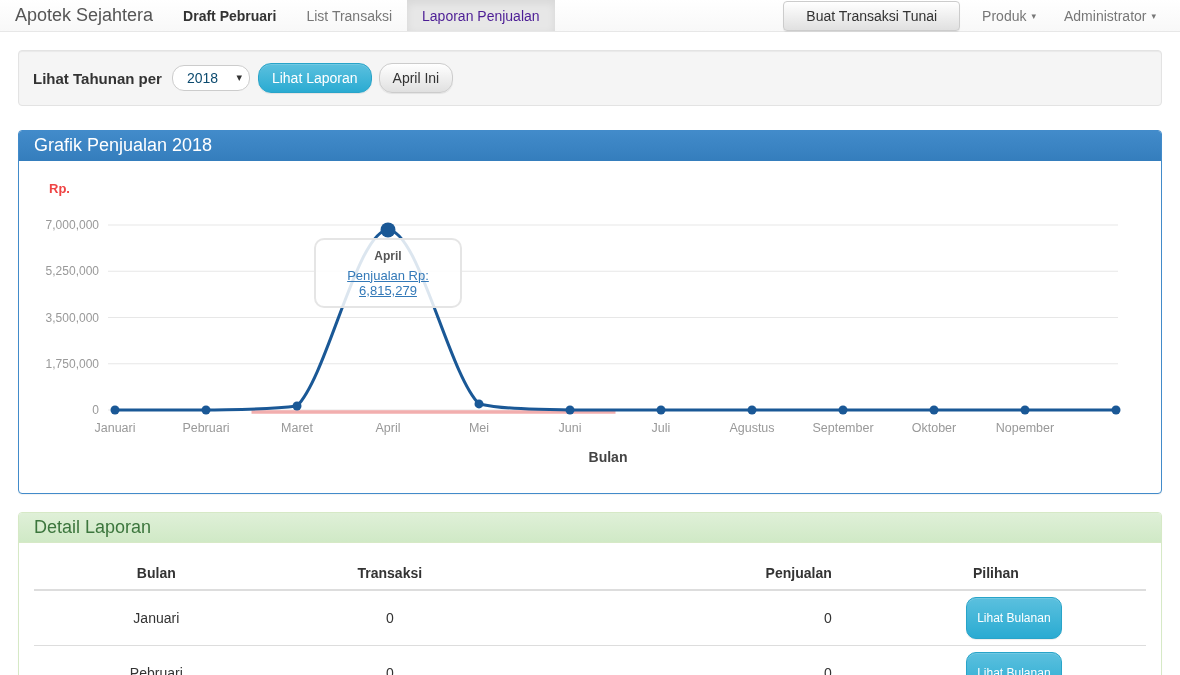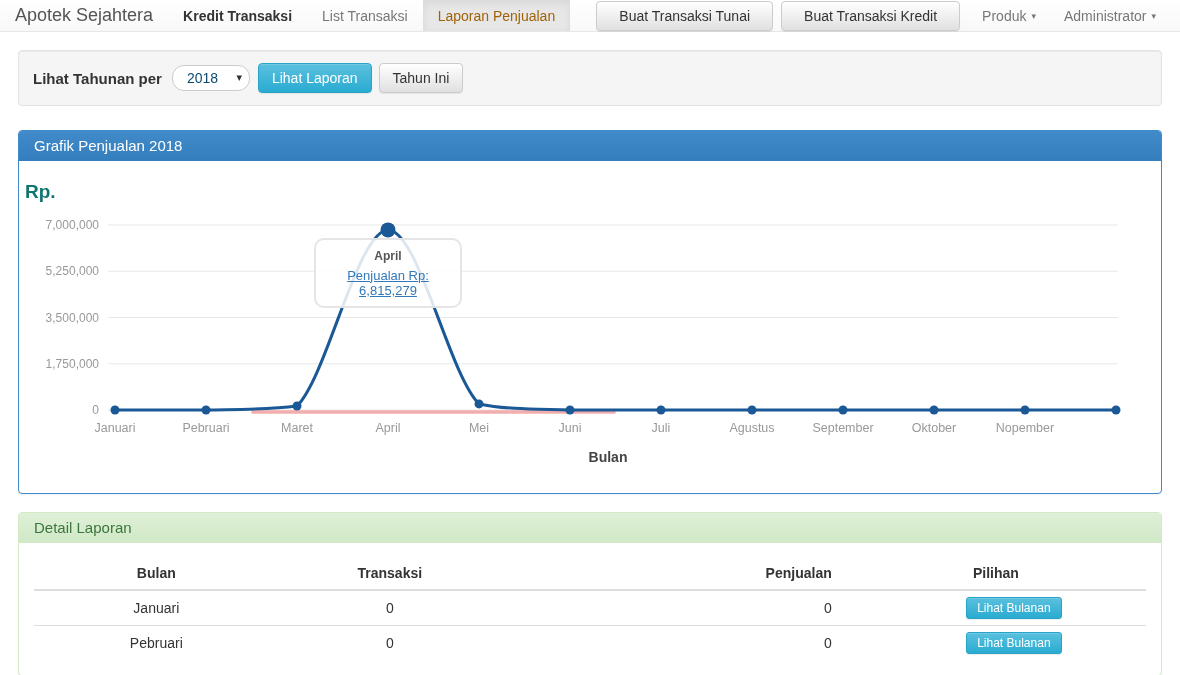--- a/index.html
+++ b/index.html
@@ -5,21 +5,21 @@
   * { margin:0; padding:0; box-sizing:border-box; }
   html,body { width:1180px; height:675px; overflow:hidden; background:#fff;
               font-family:"Liberation Sans","DejaVu Sans",sans-serif; }
 
   
   .navbar { height:32px; background:linear-gradient(#ffffff,#f8f8f8);
             border-bottom:1px solid #e7e7e7; display:flex; align-items:stretch; }
   .brand { padding:0 15px; display:flex; align-items:center; font-size:18px; color:#555; cursor:pointer; }
   .nav-item { padding:0 15px; display:flex; align-items:center; font-size:14px; color:#777; cursor:pointer; }
   .nav-item.emph { color:#333; font-weight:bold; }
-  .nav-item.active { background:#e7e7e7; color:#a16207; box-shadow:inset 0 3px 9px rgba(0,0,0,.07);text-align:right; }
+  .nav-item.active { background:#e7e7e7; color:#4c1d95; box-shadow:inset 0 3px 9px rgba(0,0,0,.07);text-align:right; }
   .nav-right { margin-left:auto; display:flex; align-items:center; padding-right:10px; }
   .btn { display:inline-block; border-radius:4px; font-size:14px; padding:5px 22px; cursor:pointer;
          line-height:18px; white-space:nowrap; }
   .btn-default { background:linear-gradient(#ffffff,#e0e0e0); border:1px solid #ccc; color:#333;
                  box-shadow:inset 0 1px 0 rgba(255,255,255,.15), 0 1px 1px rgba(0,0,0,.075); }
   .btn-info { background:linear-gradient(#5bc0de,#2aabd2); border:1px solid #28a4c9; color:#fff;
               box-shadow:inset 0 1px 0 rgba(255,255,255,.15), 0 1px 1px rgba(0,0,0,.075); }
   .nav-right .btn { margin-right:8px; }
   .dropdown { padding:0 14px; font-size:14px; color:#777; display:flex; align-items:center; cursor:pointer; }
   .caret { font-size:9px; margin-left:5px; color:#777; }
@@ -31,82 +31,81 @@
   .well { background:#f5f5f5; border:1px solid #e3e3e3; border-radius:4px;
           box-shadow:inset 0 1px 1px rgba(0,0,0,.05);
           padding:12px 14px; display:flex; align-items:center; margin-bottom:24px; }
   .well .flabel { font-weight:bold; font-size:15px; color:#333; margin-right:10px; }
   .select-wrap { position:relative; margin-right:8px; }
   .select-wrap select { height:26px; width:78px; border:1px solid #ccc; border-radius:12px; background:#fff;
           font-size:14px; color:#0c4a6e; padding:4px 22px 4px 14px; appearance:none; -webkit-appearance:none;
           font-family:inherit; }
   .select-wrap::after { content:"▾"; position:absolute; right:8px; top:6px; font-size:11px; color:#333;
           pointer-events:none; }
-  .well .btn { margin-right:7px; padding:5px 13px; }
+  .well .btn { margin-right:7px; padding:5px 13px;border-radius:13px; }
 
   
   .panel { border:1px solid; border-radius:4px; margin-bottom:18px; background:#fff;
            box-shadow:0 1px 1px rgba(0,0,0,.05); }
-  .panel-heading { padding:6px 15px; font-size:15px; border-radius:3px 3px 0 0; line-height:17px; }
+  .panel-heading { padding:6px 15px; font-size:18px; border-radius:3px 3px 0 0; line-height:17px; }
   .panel-primary { border-color:#428bca; }
   .panel-primary > .panel-heading { background:linear-gradient(#428bca,#357ebd); color:#fff;
            border-bottom:1px solid #357ebd; }
   .panel-success { border-color:#d6e9c6; }
   .panel-success > .panel-heading { background:linear-gradient(#dff0d8,#d0e9c6); color:#3c763d;
            border-bottom:1px solid #d6e9c6; }
   .panel-body { position:relative; }
 
   
   #chart-body { height:332px; }
-  .rp-label { position:absolute; left:6px; top:20px; font-size:19px; font-weight:bold; color:#0f766e; }
+  .rp-label { position:absolute; left:30px; top:20px; font-size:13px; font-weight:bold; color:#ef4444; }
   #chart-svg { position:absolute; left:0; top:0; }
   .chart-tooltip { position:absolute; width:148px; text-align:center; padding:9px 6px 8px;
         background:rgba(255,255,255,.85); border:2px solid rgba(222,222,222,.8); border-radius:10px; }
   .chart-tooltip .tt-title { font-size:12px; font-weight:bold; color:#555; margin-bottom:5px; }
   .chart-tooltip .tt-value { font-size:13px;text-decoration:underline; }
 
   
   #detail-body { padding:10px 15px 15px; }
   table { width:100%; border-collapse:collapse; font-size:14px; margin-top:4px; }
   th { font-weight:bold; color:#333; padding:8px; border-bottom:2px solid #ddd; text-align:center; font-size:14px; }
   td { padding:6px 8px; border-top:1px solid #ddd; text-align:center; color:#333; height:33px; }
   th.r, td.r { text-align:right; padding-right:14px; }
-  .btn-xs { font-size:12px; padding:2px 10px; border-radius:3px; line-height:16px;margin-left:36px; }
+  .btn-xs { font-size:12px; padding:12px 10px; border-radius:10px; line-height:16px;margin-left:36px; }
 </style>
 </head>
 <body>
 
 <div class="navbar">
   <div class="brand">Apotek Sejahtera</div>
-  <div class="nav-item emph">Kredit Transaksi</div>
+  <div class="nav-item emph">Draft Pebruari</div>
   <div class="nav-item">List Transaksi</div>
   <div class="nav-item active">Laporan Penjualan</div>
   <div class="nav-right">
     <span class="btn btn-default">Buat Transaksi Tunai</span>
-    <span class="btn btn-default">Buat Transaksi Kredit</span>
     <span class="dropdown">
         <span>Produk</span>
         <span class="caret">▾</span>
       </span>
     <span class="dropdown">
         <span>Administrator</span>
         <span class="caret">▾</span>
       </span>
   </div>
 </div>
 
 <div class="container">
 
   <div class="well">
     <span class="flabel">Lihat Tahunan per</span>
     <span class="select-wrap">
       <select><option>2018</option></select>
     </span>
     <span class="btn btn-info">Lihat Laporan</span>
-    <span class="btn btn-default">Tahun Ini</span>
+    <span class="btn btn-default">April Ini</span>
   </div>
 
   <div class="panel panel-primary">
     <div class="panel-heading">Grafik Penjualan 2018</div>
     <div class="panel-body" id="chart-body">
       <div class="rp-label">Rp.</div>
       <svg id="chart-svg" width="1142" height="332" viewBox="0 0 1142 332">
           <line x1="89" y1="64" x2="1099" y2="64" stroke="#e7e7e7" stroke-width="1"></line>
           <text x="80" y="68" text-anchor="end" font-size="12" fill="#999">7,000,000</text>
           <line x1="89" y1="110.25" x2="1099" y2="110.25" stroke="#e7e7e7" stroke-width="1"></line>

